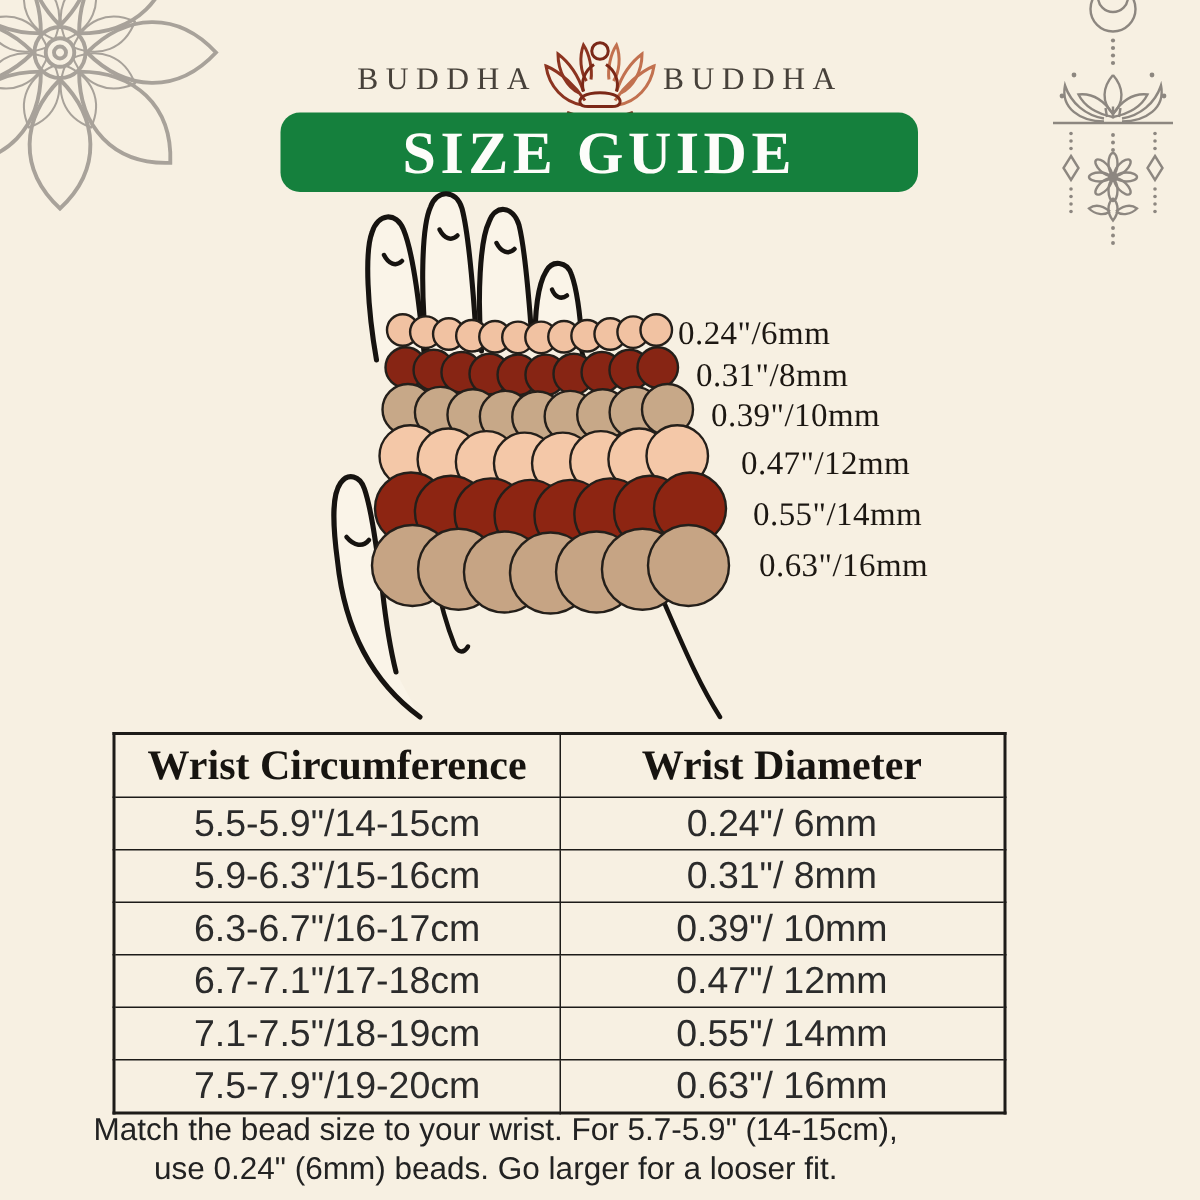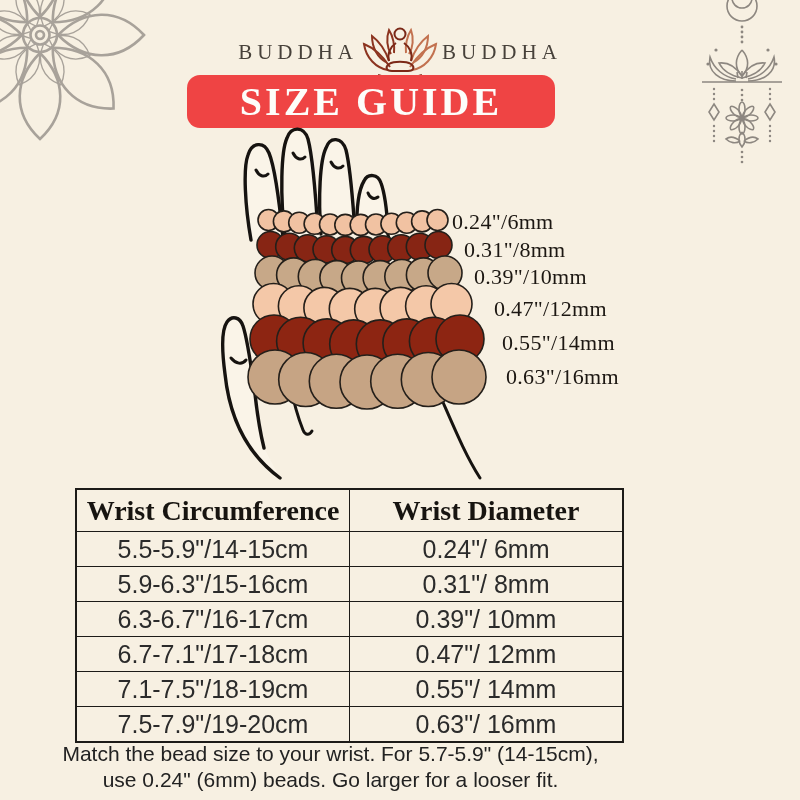--- a/index.html
+++ b/index.html
@@ -13,34 +13,34 @@
   #ornament{left:690px;top:0;}
 
   
   .brand-row{position:absolute;top:22px;left:0;width:800px;height:60px;
              display:flex;align-items:center;justify-content:center;}
   .brand-word{font-family:"Liberation Serif",serif;font-size:21px;letter-spacing:5px;
               color:#47413a;font-weight:400;}
   .brand-icon{width:84px;height:62px;margin-top:-2px;}
 
   
-  .banner{position:absolute;left:187px;top:75px;width:368px;height:53px;
-          background:#ef4444;border-radius:13px;display:flex;align-items:center;
+  .banner{position:absolute;left:187px;top:75px;width:425px;height:53px;
+          background:#15803d;border-radius:13px;display:flex;align-items:center;
           justify-content:center;}
   .banner-text{color:#fdfdfa;font-family:"Liberation Serif",serif;font-weight:bold;
                font-size:40px;letter-spacing:3px;}
 
   
   #hand-svg{position:absolute;left:0;top:0;pointer-events:none;}
   .bead-label{position:absolute;transform:translateY(-50%);
               font-family:"Liberation Serif",serif;font-size:22px;color:#1c1712;
               letter-spacing:0.3px;white-space:nowrap;}
 
   
-  .table-wrap{position:absolute;left:75px;top:488px;width:549px;}
+  .table-wrap{position:absolute;left:75px;top:488px;width:596px;}
   table{width:100%;border-collapse:collapse;table-layout:fixed;
         background:transparent;}
   th,td{border:1.5px solid #1d1b18;text-align:center;vertical-align:middle;padding:0;}
   table{border:2px solid #1d1b18;}
   th{height:41px;font-family:"Liberation Serif",serif;font-weight:bold;
      font-size:28px;color:#171410;}
   td{height:34px;font-family:"Liberation Sans",sans-serif;font-size:25px;color:#2b2b2b;}
 
   
   .note{position:absolute;left:0;top:741px;width:661px;text-align:center;

